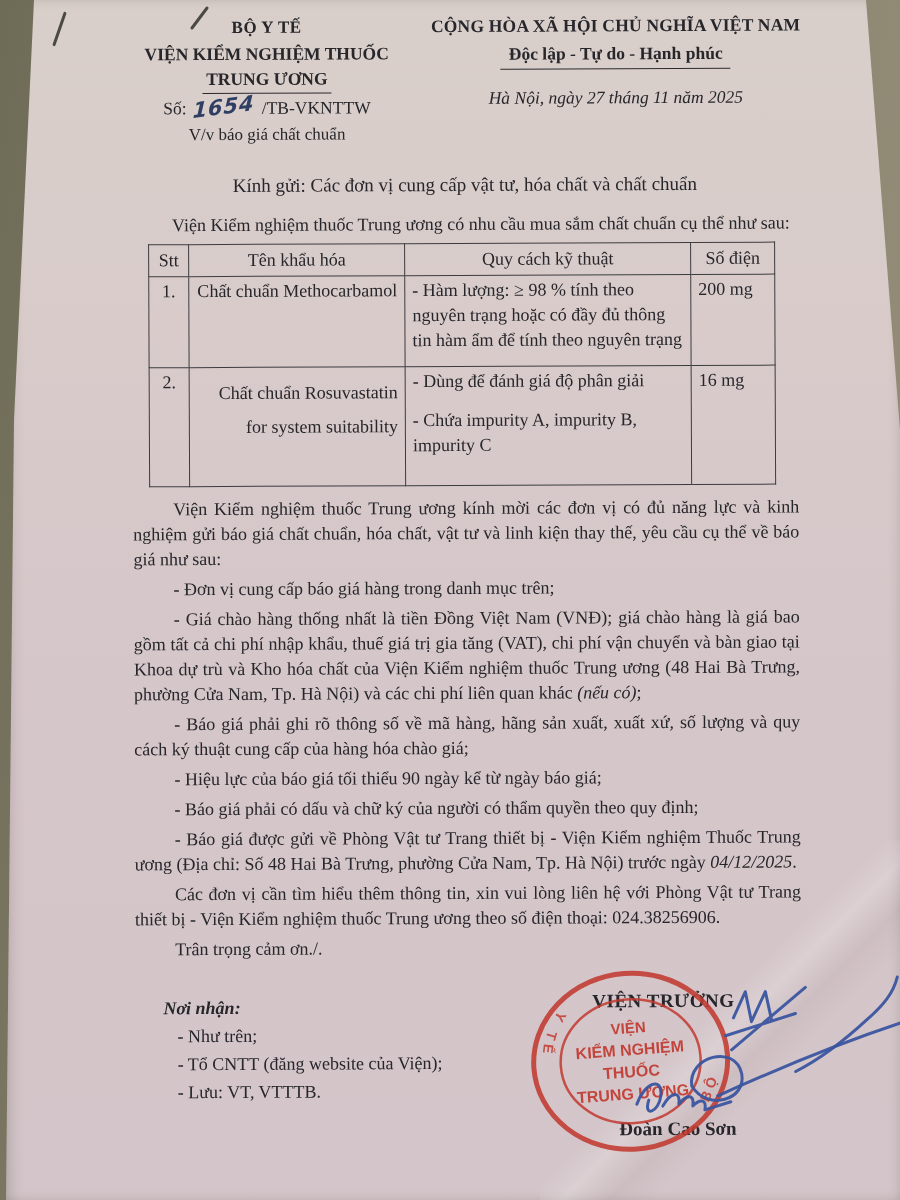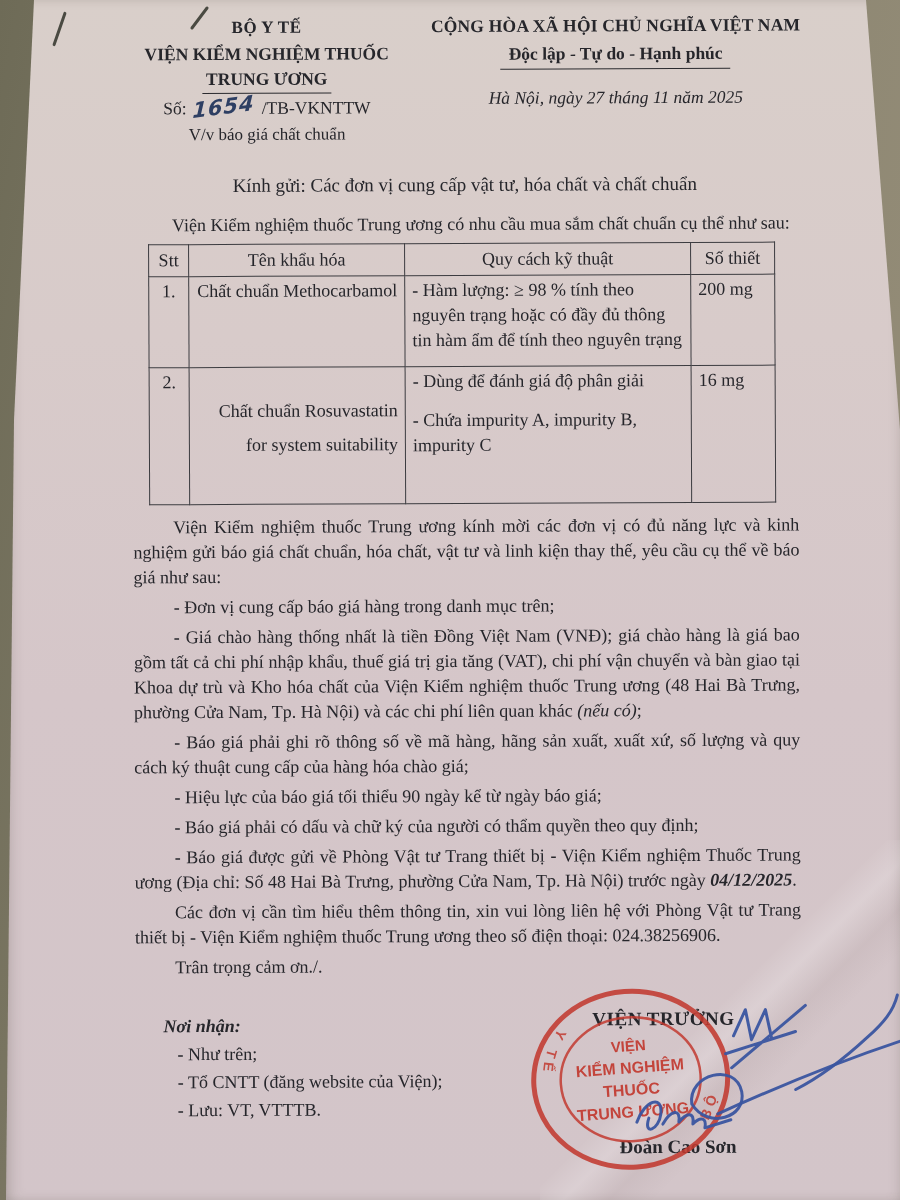--- a/index.html
+++ b/index.html
@@ -48,31 +48,31 @@
   
   .greet{text-align:center;font-size:19px;margin-top:26px;}
   .intro{margin-top:15px;text-indent:40px;}
   
   table.goods{border-collapse:collapse;margin:6px 0 0 16px;width:626px;table-layout:fixed;}
   table.goods th,table.goods td{border:1.7px solid #3c3c40;padding:2px 7px;font-size:18px;vertical-align:top;}
   table.goods th{font-weight:normal;text-align:center;padding:3px 4px;}
   col.c-stt{width:40px;}col.c-name{width:216px;}col.c-spec{width:286px;}col.c-qty{width:84px;}
   td.stt{text-align:center;vertical-align:middle;}
   td.name{text-align:right;}
-  td.name.airy{line-height:34px;padding-top:26px;}
+  td.name.airy{line-height:34px;padding-top:8px;}
   td.qty{text-align:left;}
   td.spec .ln{display:block;}
   td.spec .gap{display:block;height:14px;}
   tr.r1 td{height:86px;}
   tr.r2 td{height:108px;}
   
   .para{margin-top:5px;text-indent:40px;text-align:justify;}
   .para.first{margin-top:10px;}
   .it{font-style:italic;}
-  .bi{font-style:italic;font-weight:bold;}
+  .bi{font-style:italic;font-weight:normal;}
   
   .footer{position:relative;height:380px;margin-top:28px;}
   .recipients{position:absolute;left:28px;top:6px;font-size:18px;}
   .recipients .t{font-weight:bold;font-style:italic;}
   .recipients .i{margin-left:14px;margin-top:3px;}
   .signblock{position:absolute;left:360px;top:0;width:440px;height:260px;}
   .sign-title{width:336px;text-align:center;font-weight:bold;font-size:19px;letter-spacing:.5px;position:relative;z-index:1;}
   .sign-name{position:absolute;left:62px;top:128px;width:240px;text-align:center;font-weight:bold;font-size:19px;z-index:1;}
   svg.sign-art{position:absolute;left:0;top:-30px;z-index:2;pointer-events:none;}
   .stamp-text{font-family:"Liberation Sans",sans-serif;font-weight:bold;fill:#c23a30;opacity:.92;}
@@ -117,21 +117,21 @@
         <col class="c-stt">
         <col class="c-name">
         <col class="c-spec">
         <col class="c-qty">
       </colgroup>
     <tbody>
         <tr>
       <th>Stt</th>
       <th>Tên khẩu hóa</th>
       <th>Quy cách kỹ thuật</th>
-      <th>Số thiết</th>
+      <th>Số điện</th>
     </tr>
     <tr class="r1">
       <td class="stt">1.</td>
       <td class="name">Chất chuẩn Methocarbamol</td>
       <td class="spec">
         <span class="ln">- Hàm lượng: ≥ 98 % tính theo nguyên trạng hoặc có đầy đủ thông tin hàm ẩm để tính theo nguyên trạng</span>
       </td>
       <td class="qty">200 mg</td>
     </tr>
     <tr class="r2">

